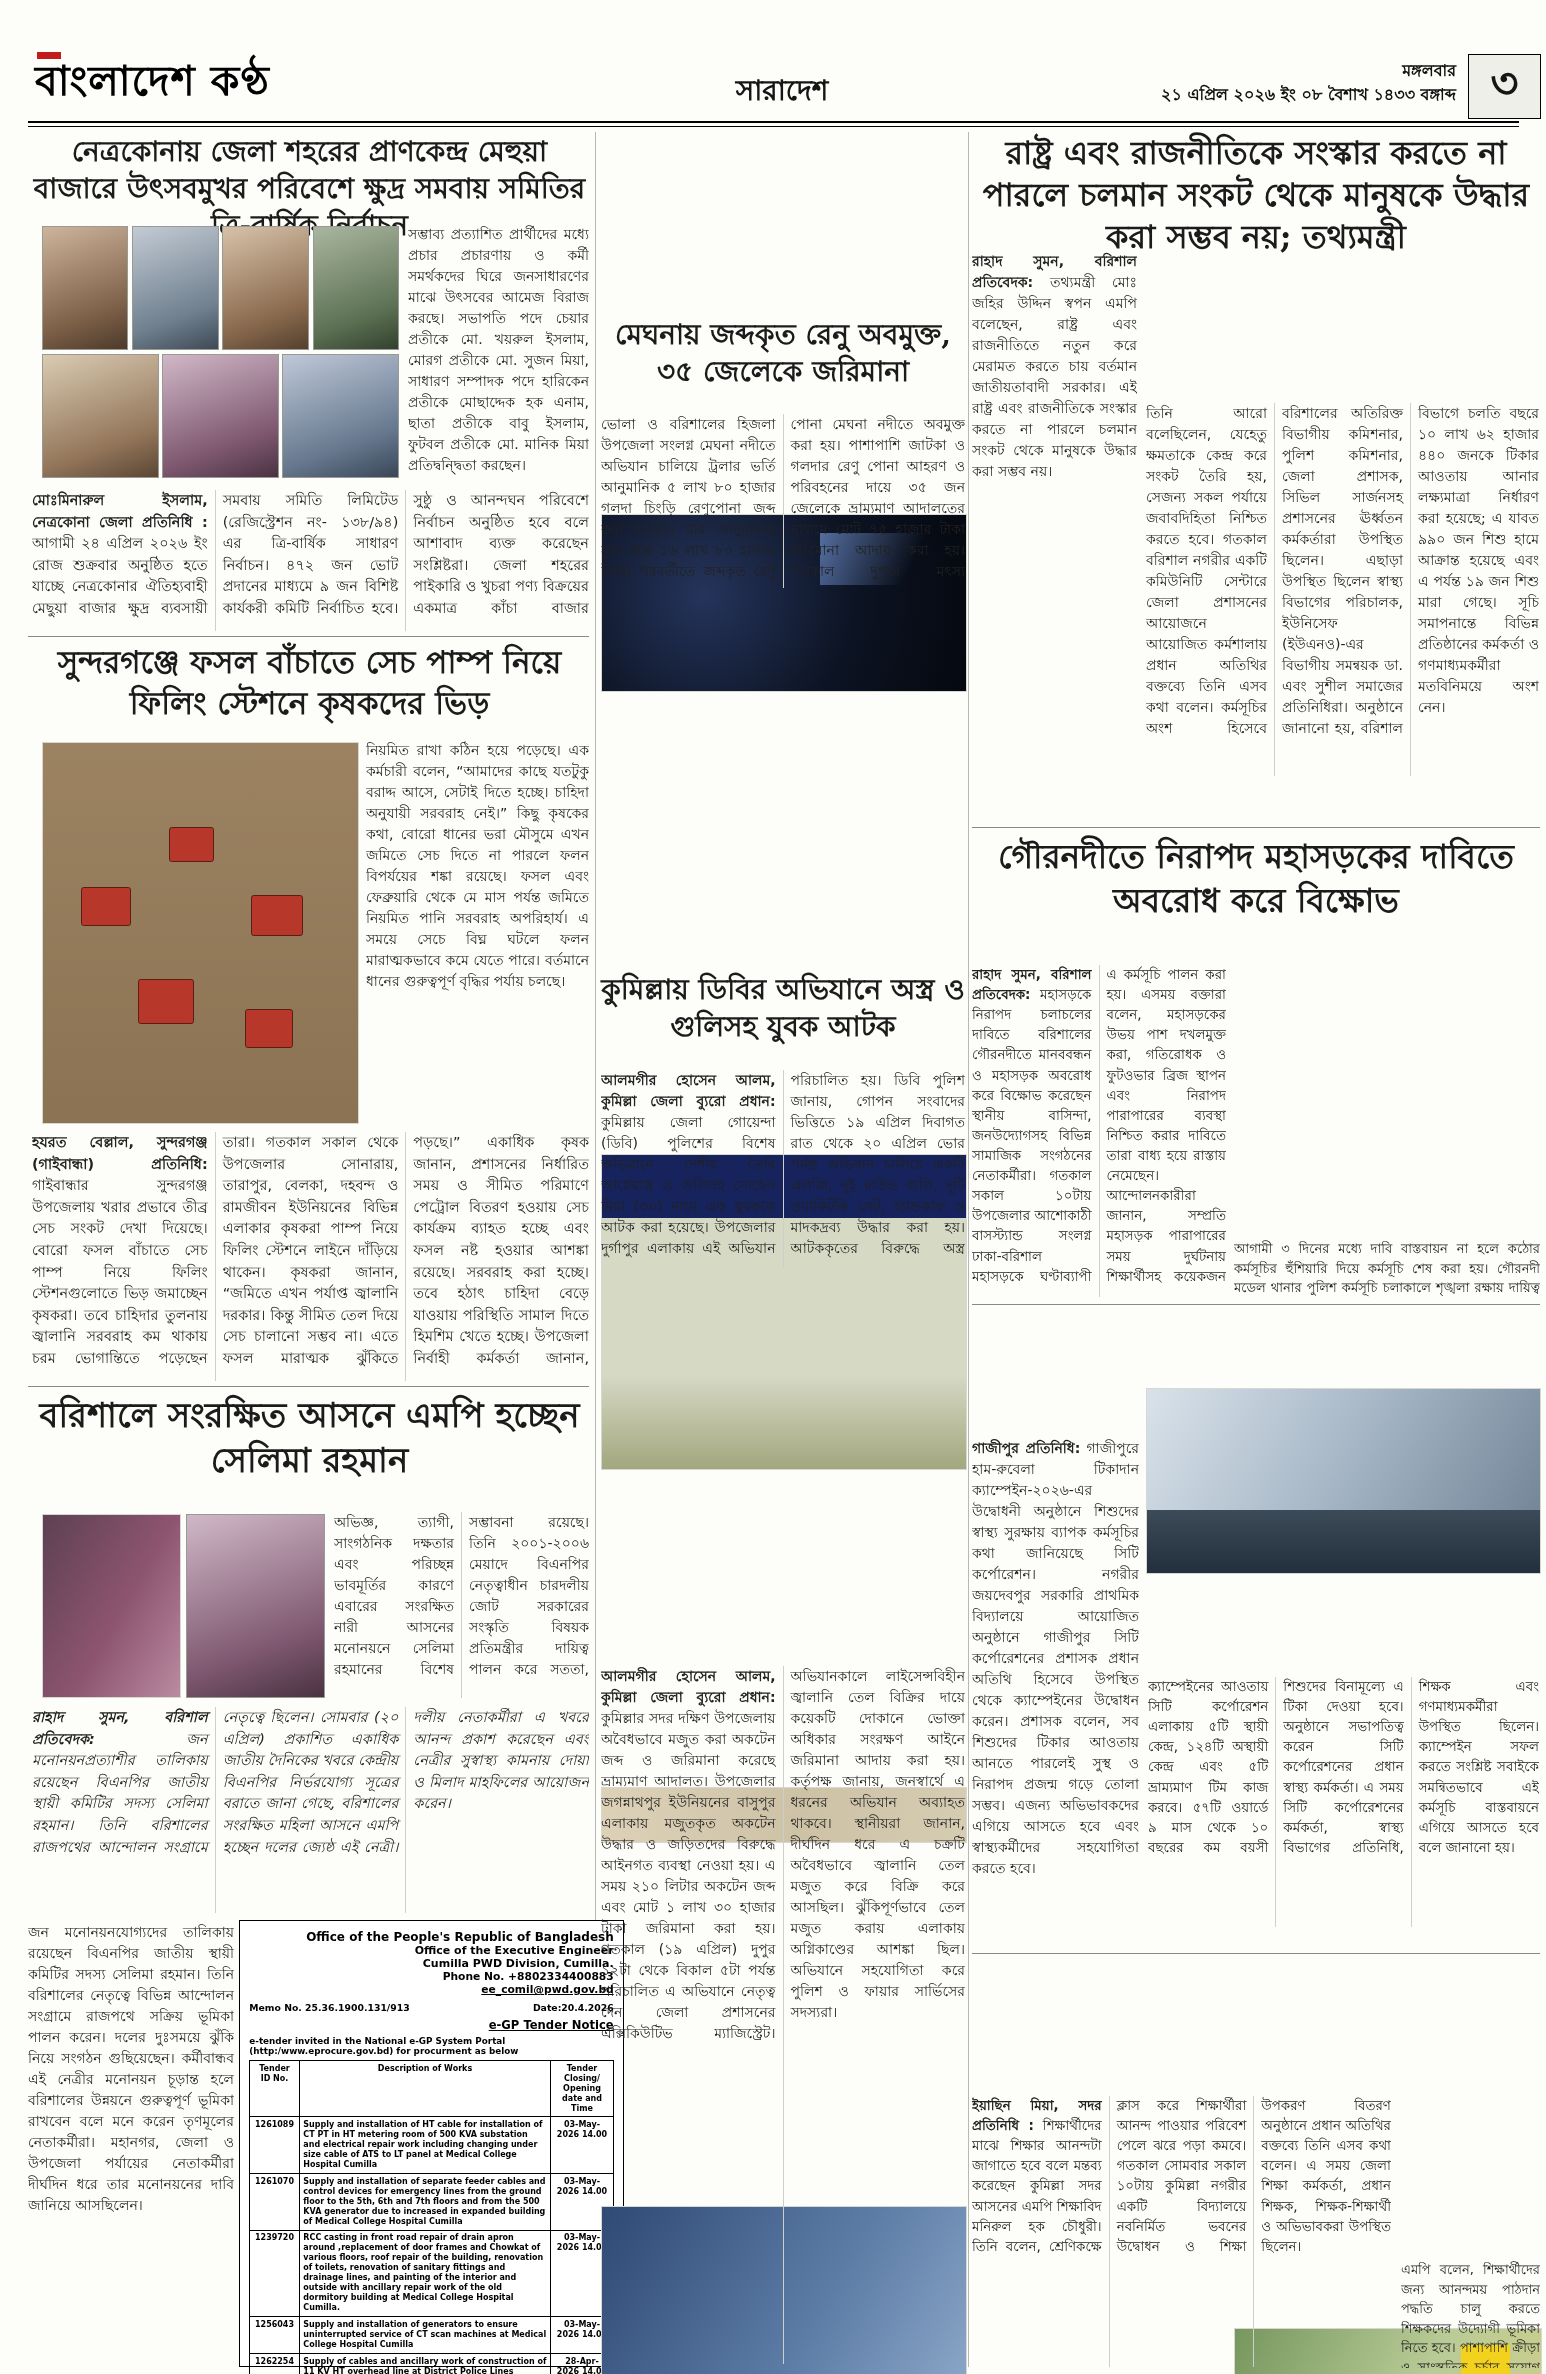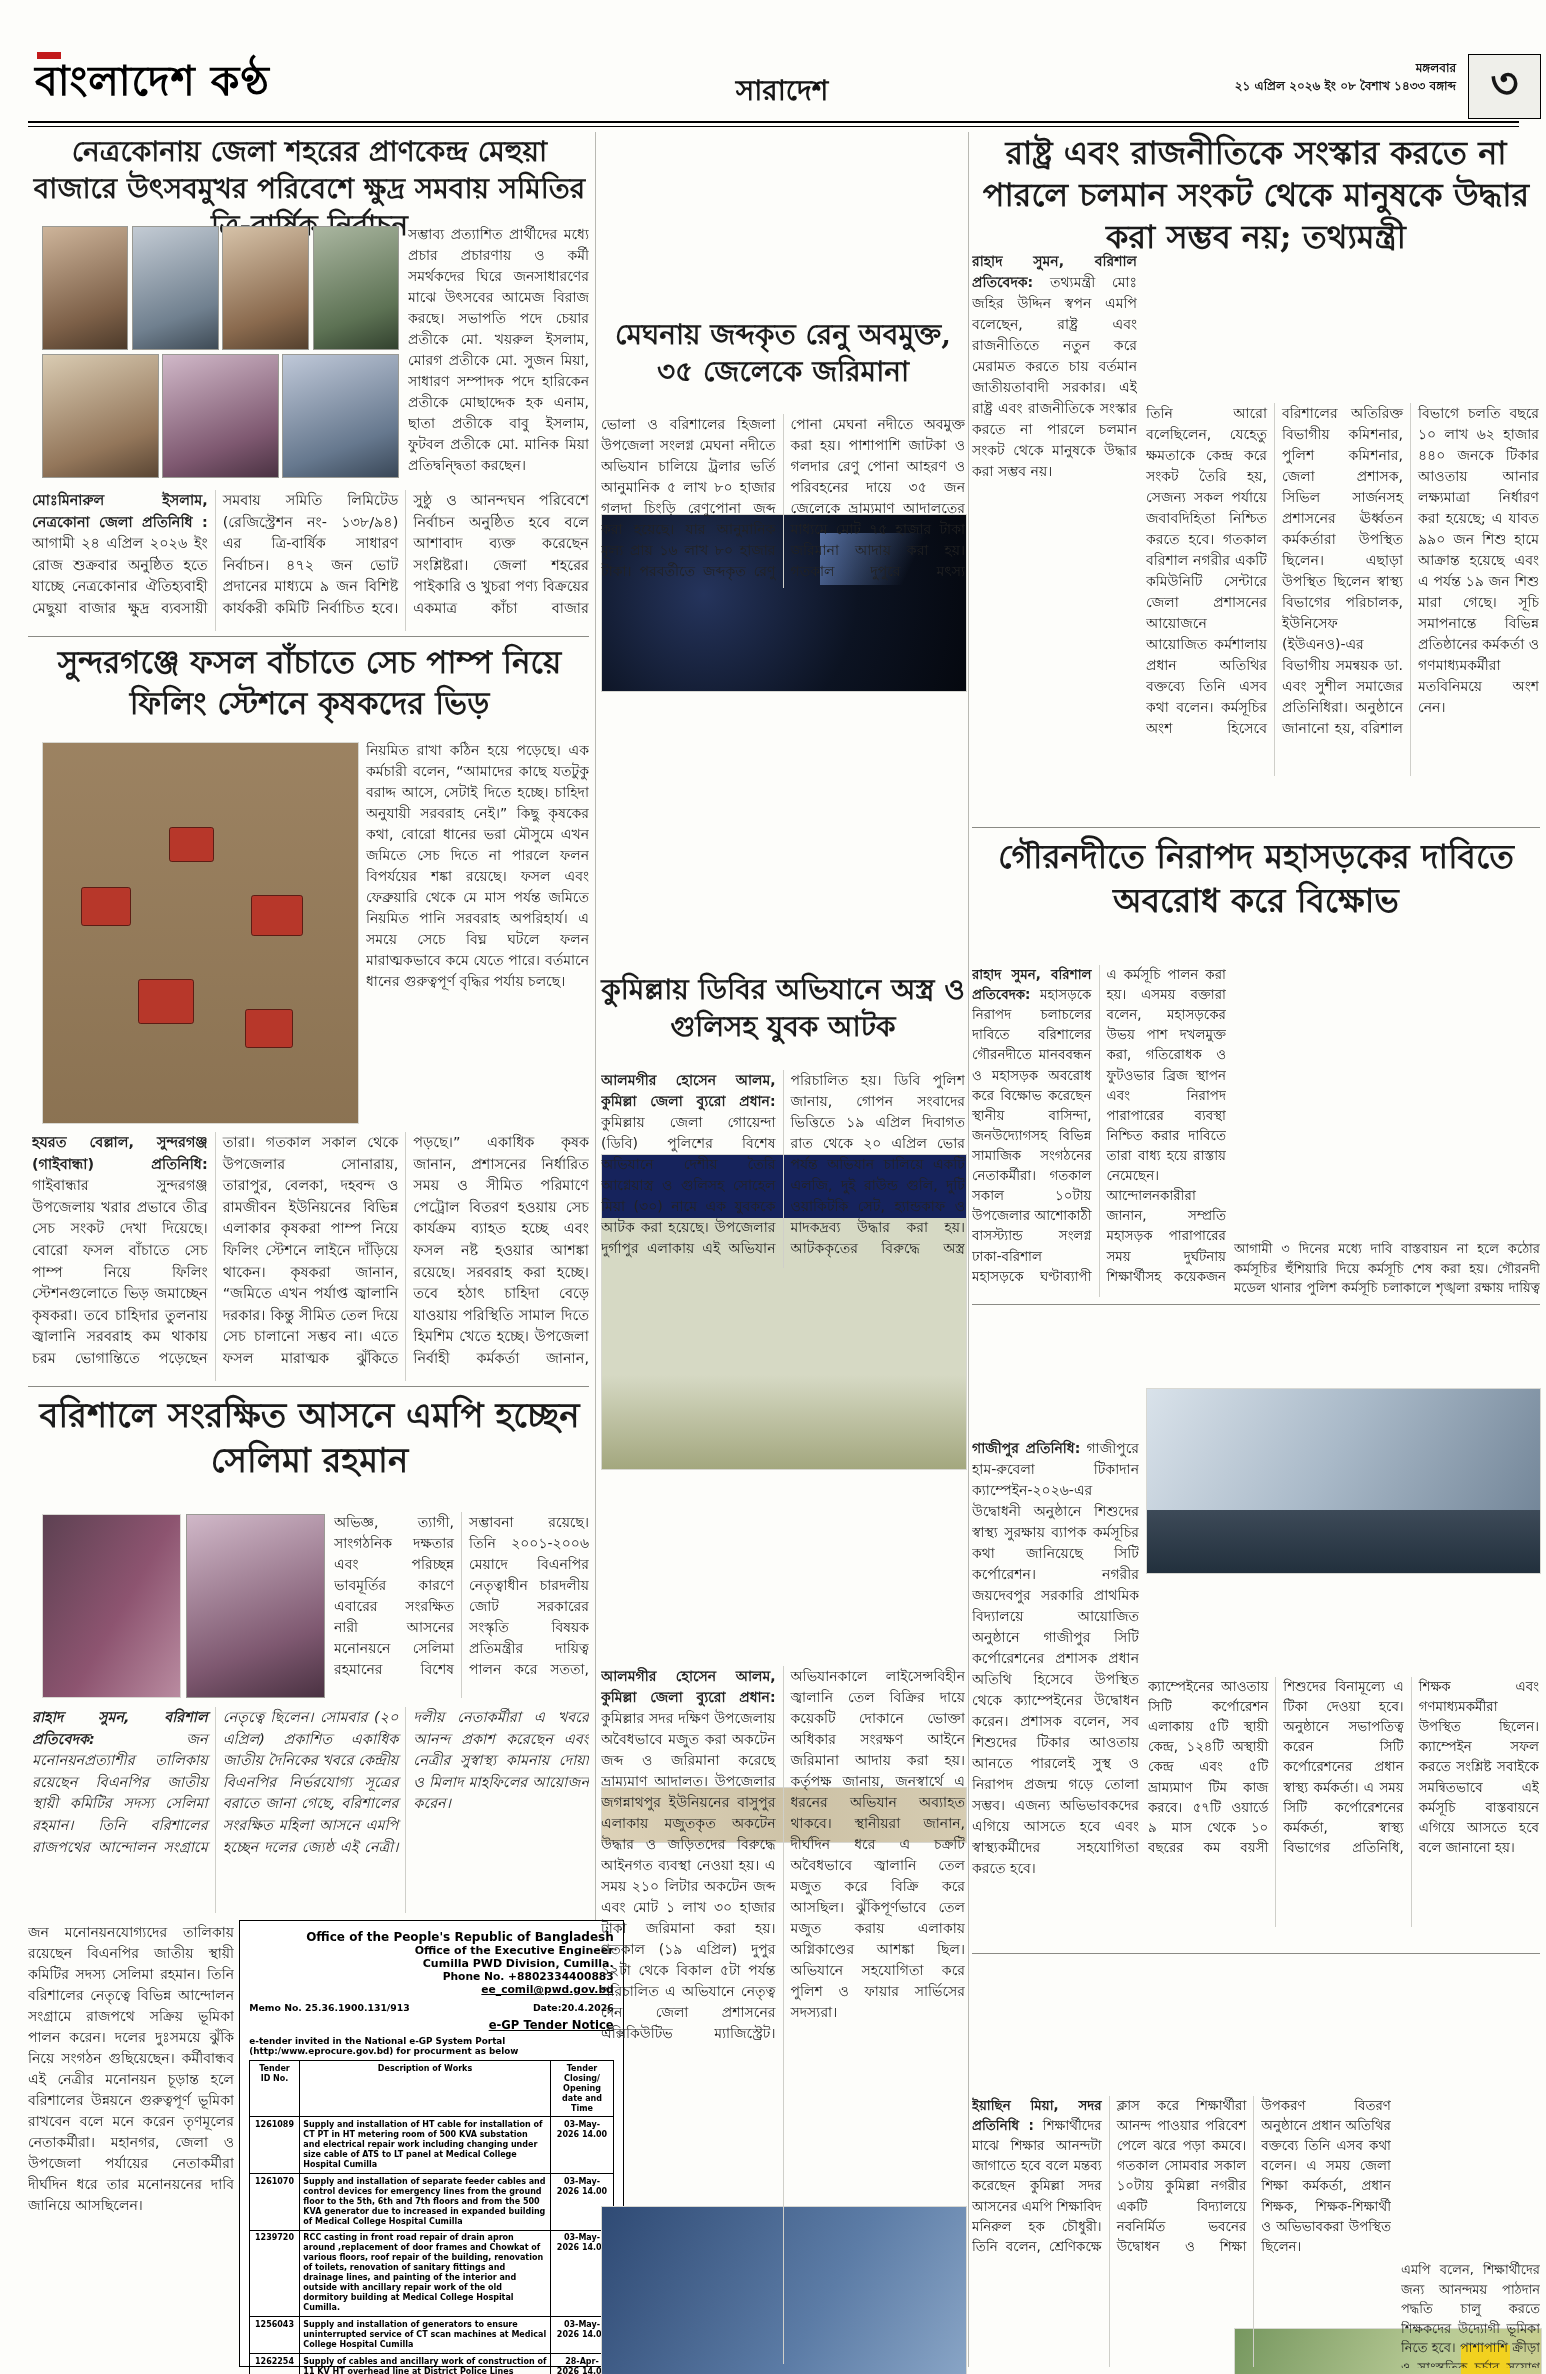--- a/index.html
+++ b/index.html
@@ -13,21 +13,21 @@
   .cols-2{columns:2;column-gap:15px;column-rule:0.9px solid #cfcfc9;}
   .cols-3{columns:3;column-gap:15px;column-rule:0.9px solid #cfcfc9;}
   .photo{position:relative;overflow:hidden;background:#999;border:0.9px solid #d8d8d2;}
   .vrule{position:absolute;width:0.9px;background:#b9b9b3;}
   .hrule{position:absolute;height:0.9px;background:#8a8a84;}
   .masthead-rule{border-top:2.8px solid #000;border-bottom:1.9px solid #000;height:2.8px;}
   .logo{font-family:"DejaVu Serif","Liberation Serif",serif;font-weight:bold;
         font-size:41px;letter-spacing:0.9px;color:#000;line-height:1;}
   .logo-accent{position:absolute;left:1.9px;top:-9.3px;width:24px;height:7.4px;background:#c21b1b;}
   .section-title{font-family:"DejaVu Serif","Liberation Serif",serif;font-weight:bold;font-size:28px;}
-  .dateline{font-size:12px;text-align:right;line-height:1.5;font-weight:bold;color:#111;}
+  .dateline{font-size:16px;text-align:right;line-height:1.5;font-weight:bold;color:#111;}
   .pagenum-box{border:1.9px solid #000;background:#efefea;display:flex;align-items:center;
                justify-content:center;font-size:43px;font-weight:bold;
                font-family:"DejaVu Serif","Liberation Serif",serif;}
   
   .ph-night{background:radial-gradient(circle at 28% 45%,#25345c 0%,#0c1322 55%,#05080f 100%);}
   .ph-night:after{content:"";position:absolute;left:60%;top:10%;width:35%;height:30%;
                   background:linear-gradient(115deg,rgba(140,180,255,.55),transparent 70%);}
   .ph-press{background:linear-gradient(120deg,#d9e2ea 0%,#a9b9c8 45%,#6c7f92 100%);}
   .ph-press:after{content:"";position:absolute;left:0;bottom:0;width:100%;height:34%;
                   background:linear-gradient(#3d4a58,#22303d);}

